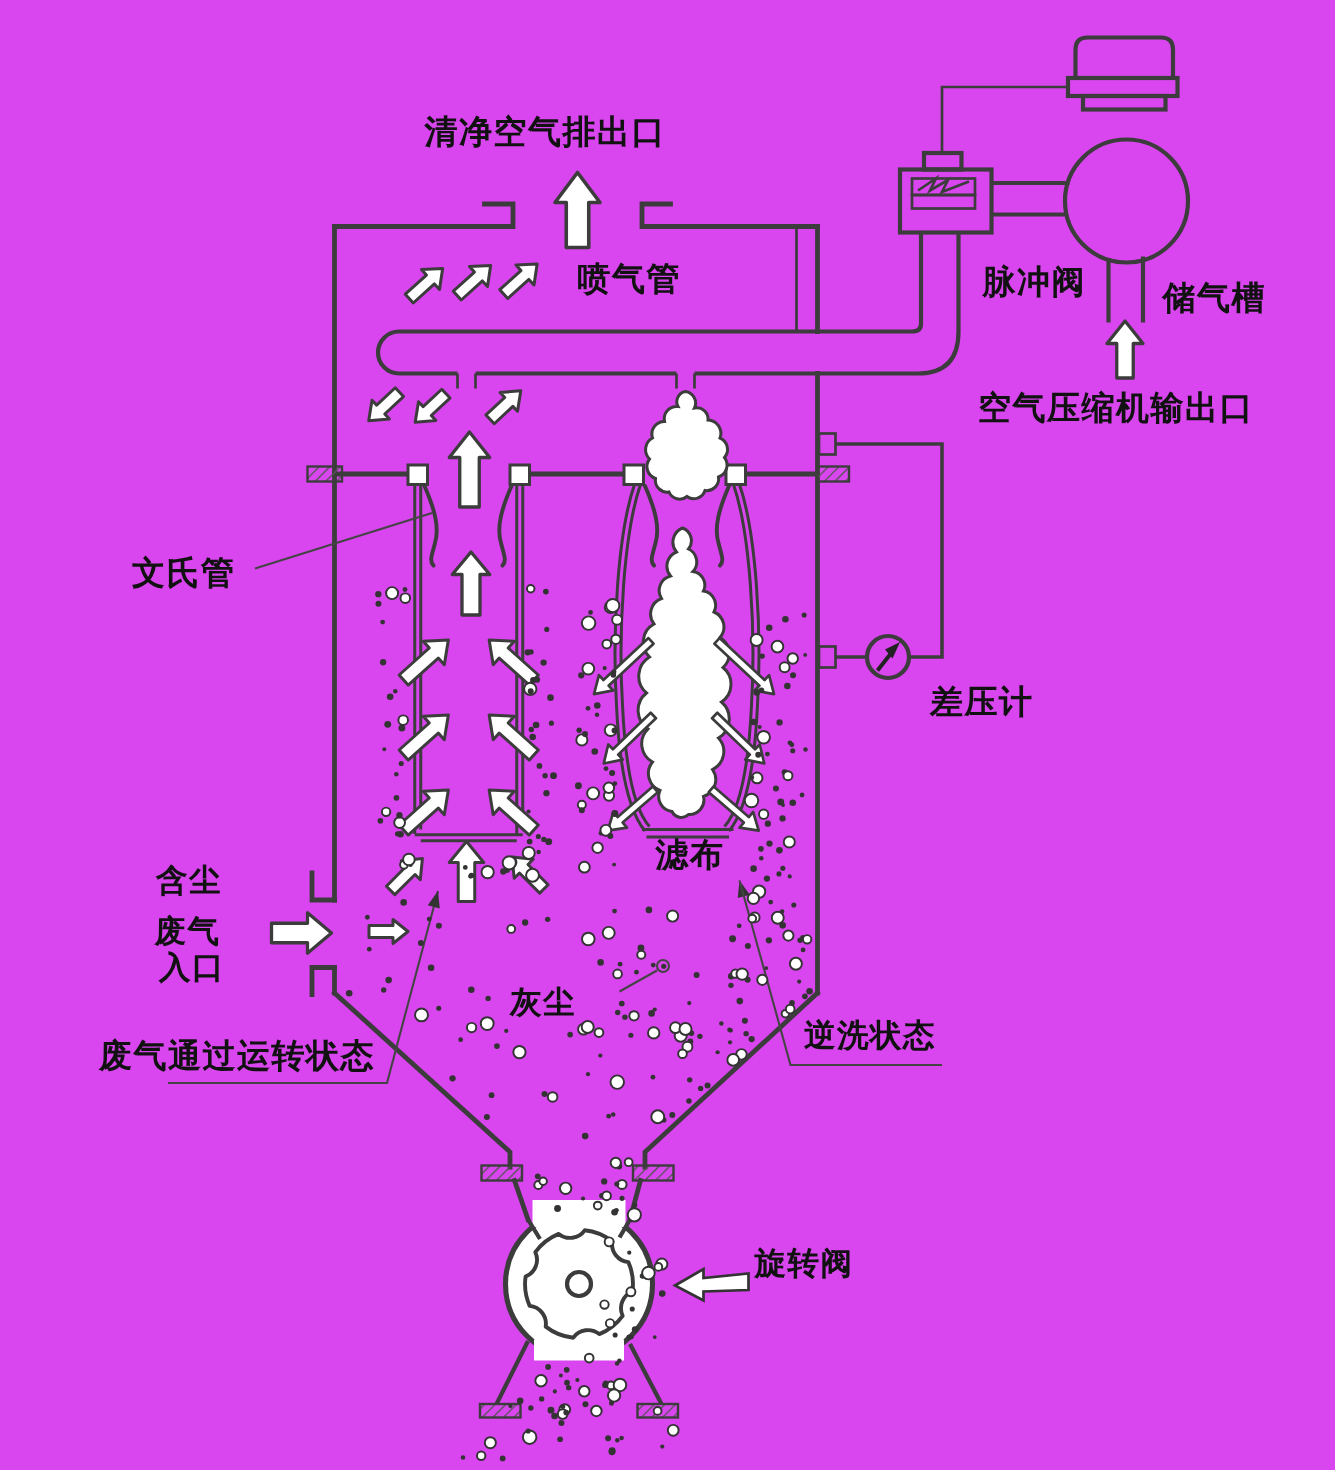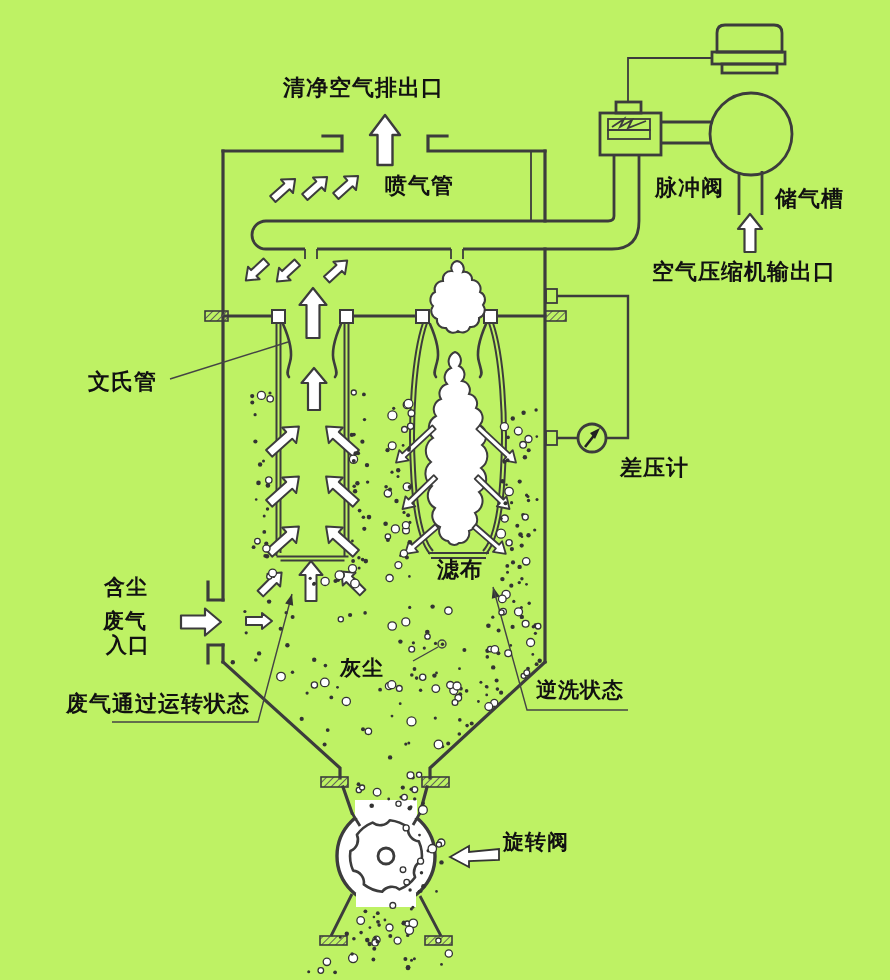--- a/index.html
+++ b/index.html
@@ -1,16 +1,16 @@
 <!DOCTYPE html>
 <html><head>
 <meta charset="utf-8">
 <style>
   html,body{margin:0;padding:0;background:#fcfcfc;}
-  .stage{position:relative;width:890px;height:980px;background:#bef264;overflow:hidden;
+  .stage{position:relative;width:890px;height:980px;background:#d946ef;overflow:hidden;
          font-family:"Liberation Sans","DejaVu Sans",sans-serif;}
   svg{position:absolute;left:0;top:0;}
   text{font-family:"Liberation Sans","DejaVu Sans",sans-serif;font-weight:700;fill:#111;}
   .lbl{font-size:22px;letter-spacing:1px;}
   .lbl-sm{font-size:21px;letter-spacing:1px;}
   .ln{stroke:#3c3c3c;stroke-width:3.2;fill:none;stroke-linecap:square;}
   .ln2{stroke:#3c3c3c;stroke-width:2.8;fill:none;}
   .thin{stroke:#3c3c3c;stroke-width:1.8;fill:none;}
   .bag{stroke:#3c3c3c;stroke-width:2;fill:none;}
   .vent{stroke:#3c3c3c;stroke-width:2.6;fill:none;stroke-linecap:round;}

